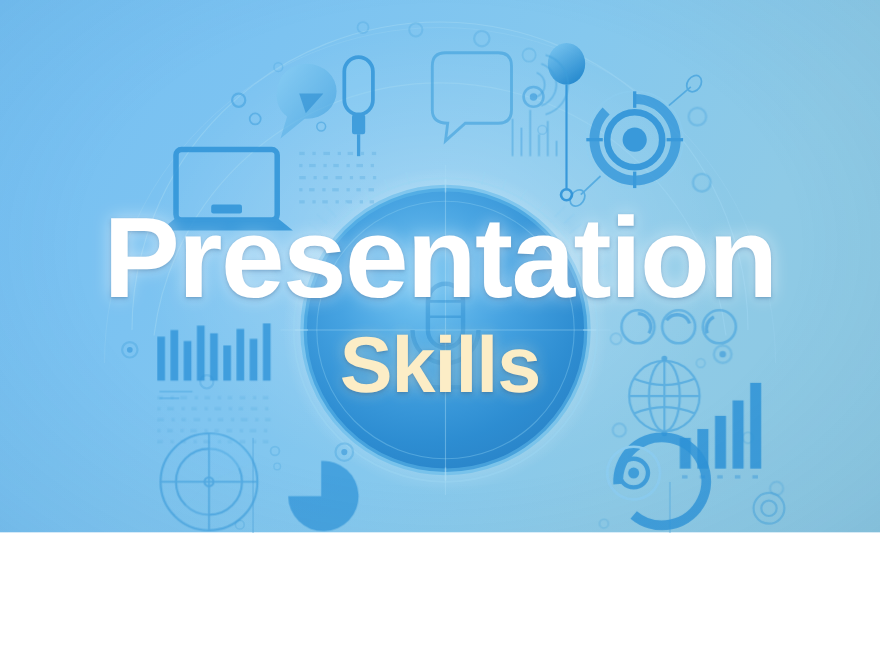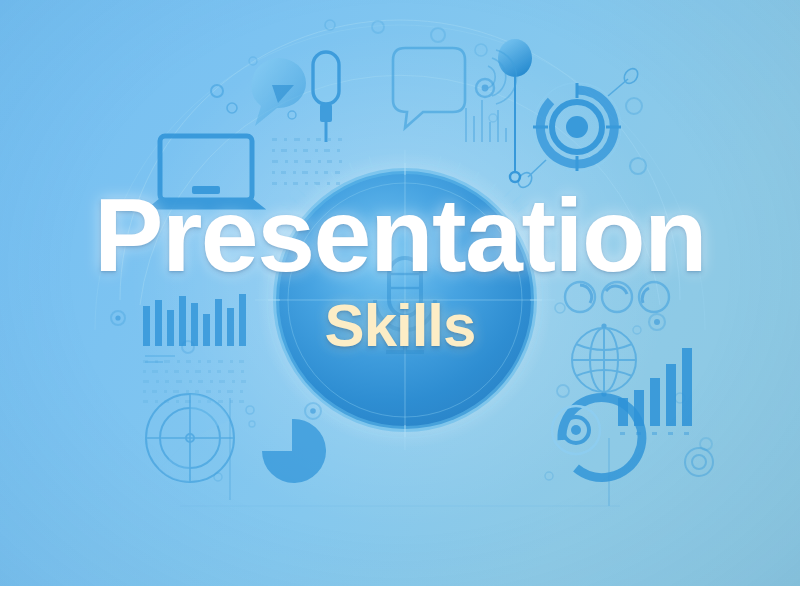--- a/index.html
+++ b/index.html
@@ -3,21 +3,21 @@
 <meta charset="utf-8">
 <style>
   html, body {
     margin: 0;
     padding: 0;
     background: #ffffff;
   }
   #banner {
     position: relative;
     width: 800px;
-    height: 586px;
+    height: 484px;
     overflow: hidden;
     font-family: "Liberation Sans", sans-serif;
     background: #7cc4f0;
   }
   
   .bg-base {
     position: absolute;
     inset: 0;
     background:
       linear-gradient(118deg,
@@ -89,21 +89,21 @@
       0 2px 5px rgba(35,95,150,0.38),
       0 1px 2px rgba(35,95,150,0.30);
     white-space: nowrap;
   }
   .line2 {
     position: absolute;
     left: 0;
     top: 296px;
     width: 800px;
     text-align: center;
-    font-size: 60px;
+    font-size: 72px;
     line-height: 1.0;
     font-weight: 700;
     letter-spacing: -1px;
     color: #fcedc6;
     text-shadow:
       0 0 14px rgba(252,237,198,0.40),
       0 2px 5px rgba(30,90,145,0.42),
       0 1px 2px rgba(30,90,145,0.32);
     white-space: nowrap;
   }

